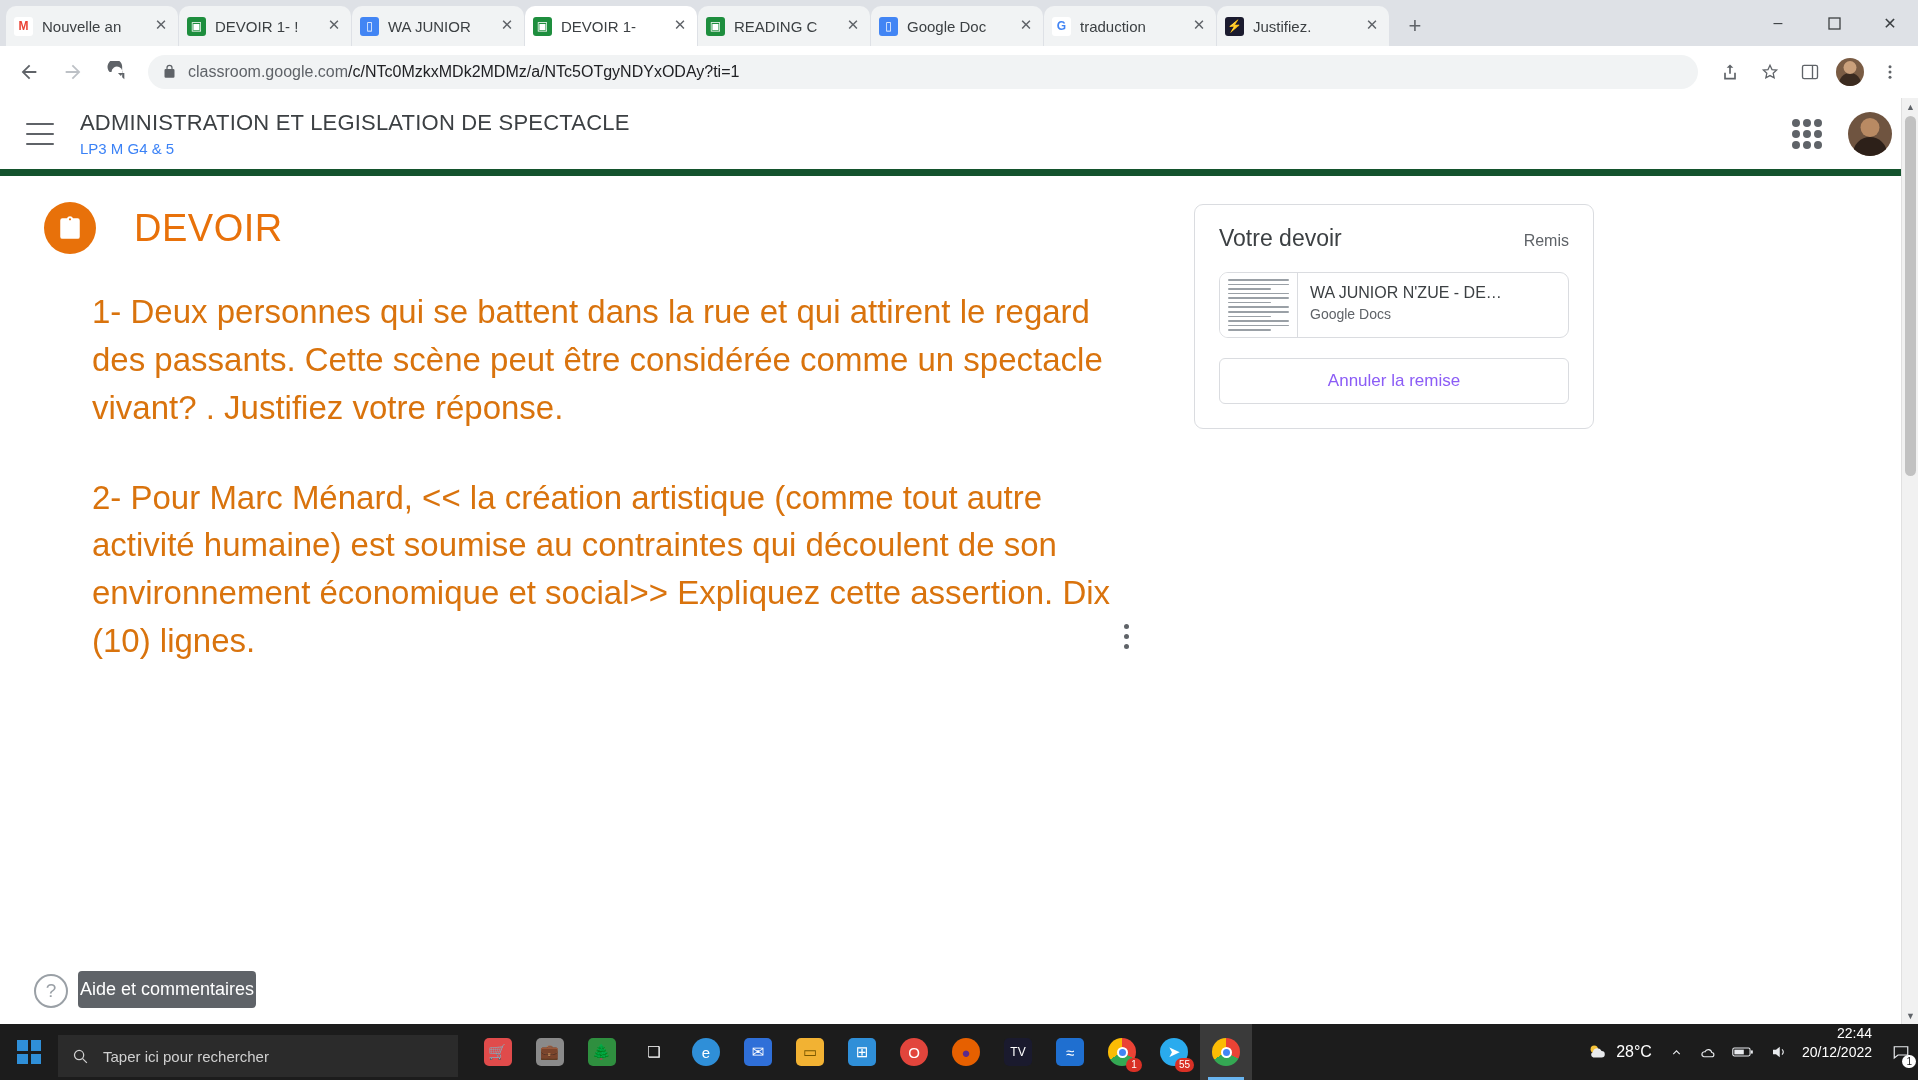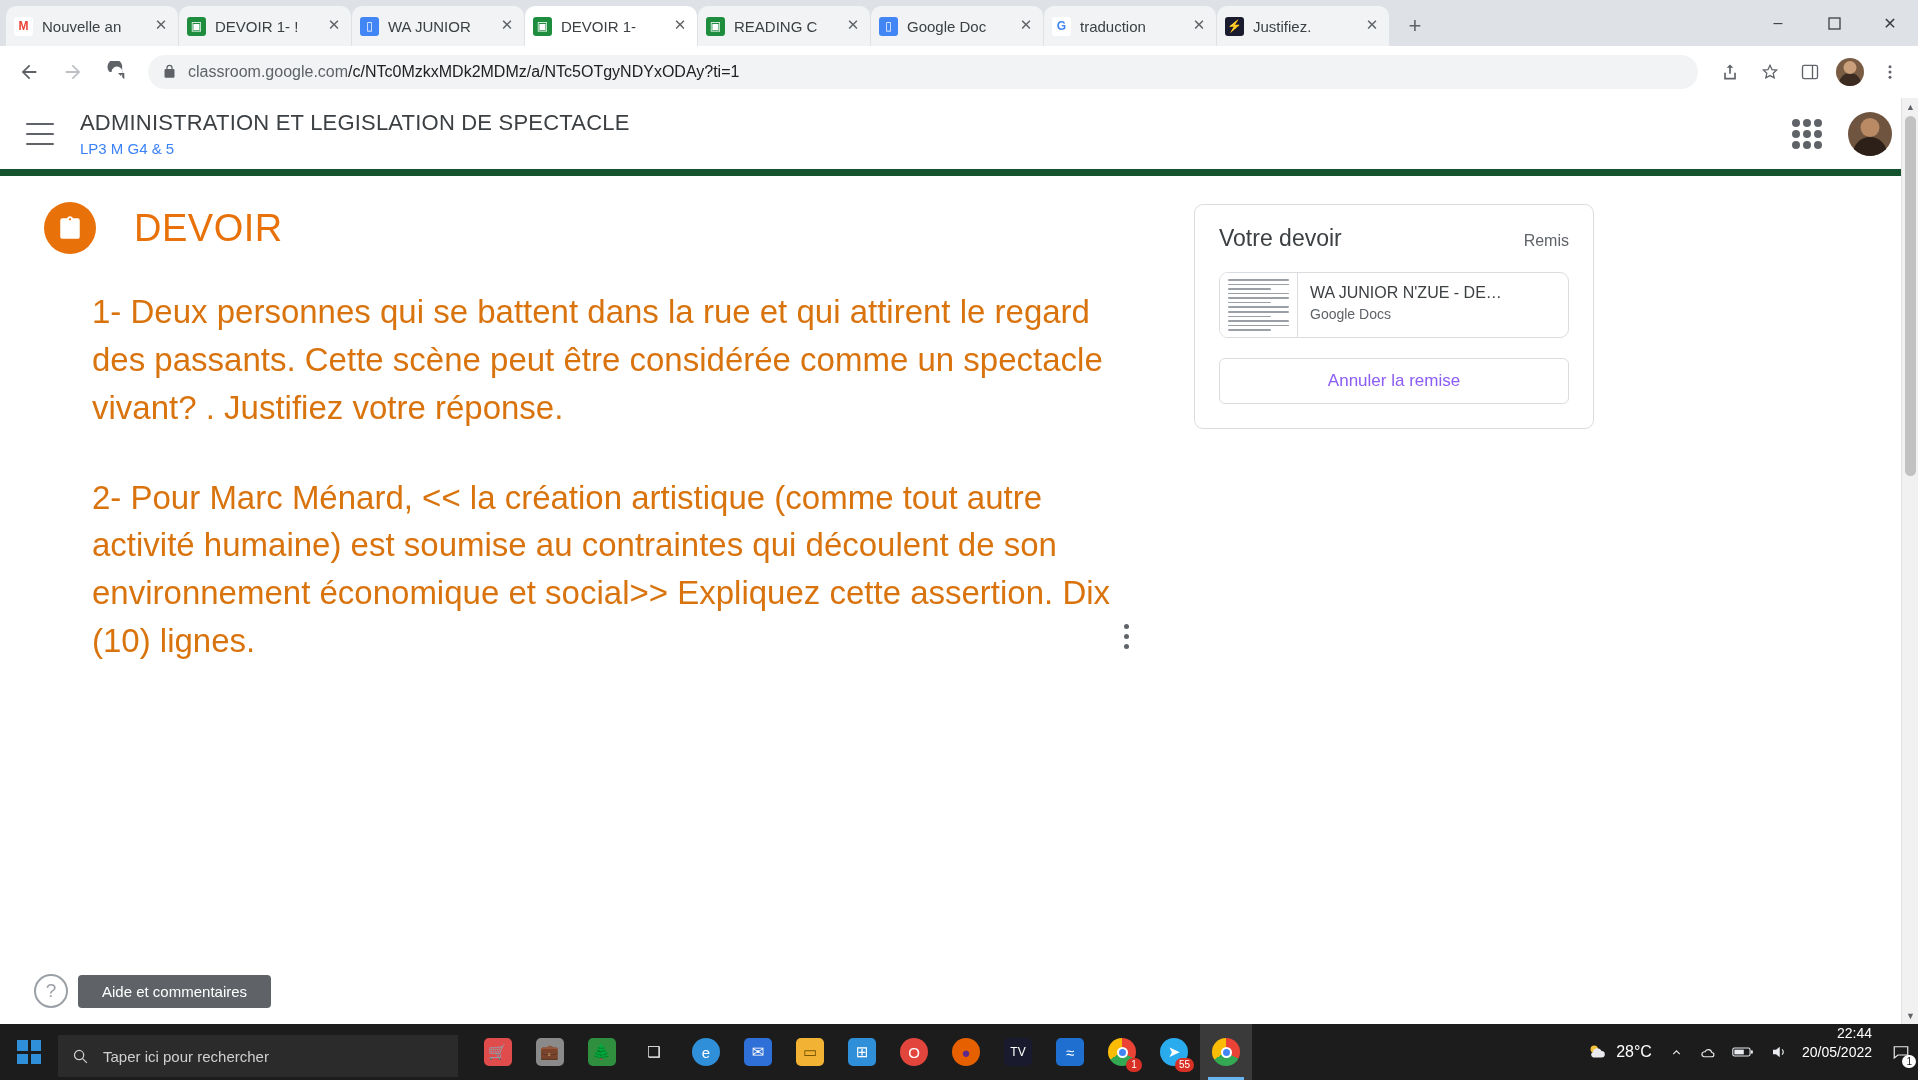--- a/index.html
+++ b/index.html
@@ -365,22 +365,22 @@
     border: 2px solid #9aa0a6;
     color: #9aa0a6;
     display: flex; align-items: center; justify-content: center;
     font-size: 19px;
   }
   .tooltip {
     position: absolute;
     left: 78px; bottom: 16px;
     background: #5f6368;
     color: #fff;
-    font-size: 15px;
-    padding: 8px 24px;
+    font-size: 18px;
+    padding: 8px 2px;
     border-radius: 4px;
   }
 
   
   .scrollbar {
     position: absolute;
     right: 0; top: 0;
     width: 17px; height: 100%;
     background: #f1f1f1;
     border-left: 1px solid #e0e0e0;
@@ -815,21 +815,21 @@
           </svg>
       </div>
       <div class="item">
         <svg width="18" height="18" viewBox="0 0 24 24">
             <path d="M4 9v6h4l5 4V5L8 9H4z" fill="#e8eaed"></path>
             <path d="M16 8.5a5 5 0 010 7" fill="none" stroke="#e8eaed" stroke-width="1.5"></path>
           </svg>
       </div>
       <div class="clock">
         <div>22:44</div>
-        <div>20/05/2022</div>
+        <div>20/12/2022</div>
       </div>
       <div class="notif">
         <svg width="18" height="18" viewBox="0 0 24 24">
             <path d="M3 5h18v11H8l-5 4z" fill="none" stroke="#e8eaed" stroke-width="1.6"></path>
           </svg>
         <span class="n-badge">1</span>
       </div>
     </div>
   </div>
 

